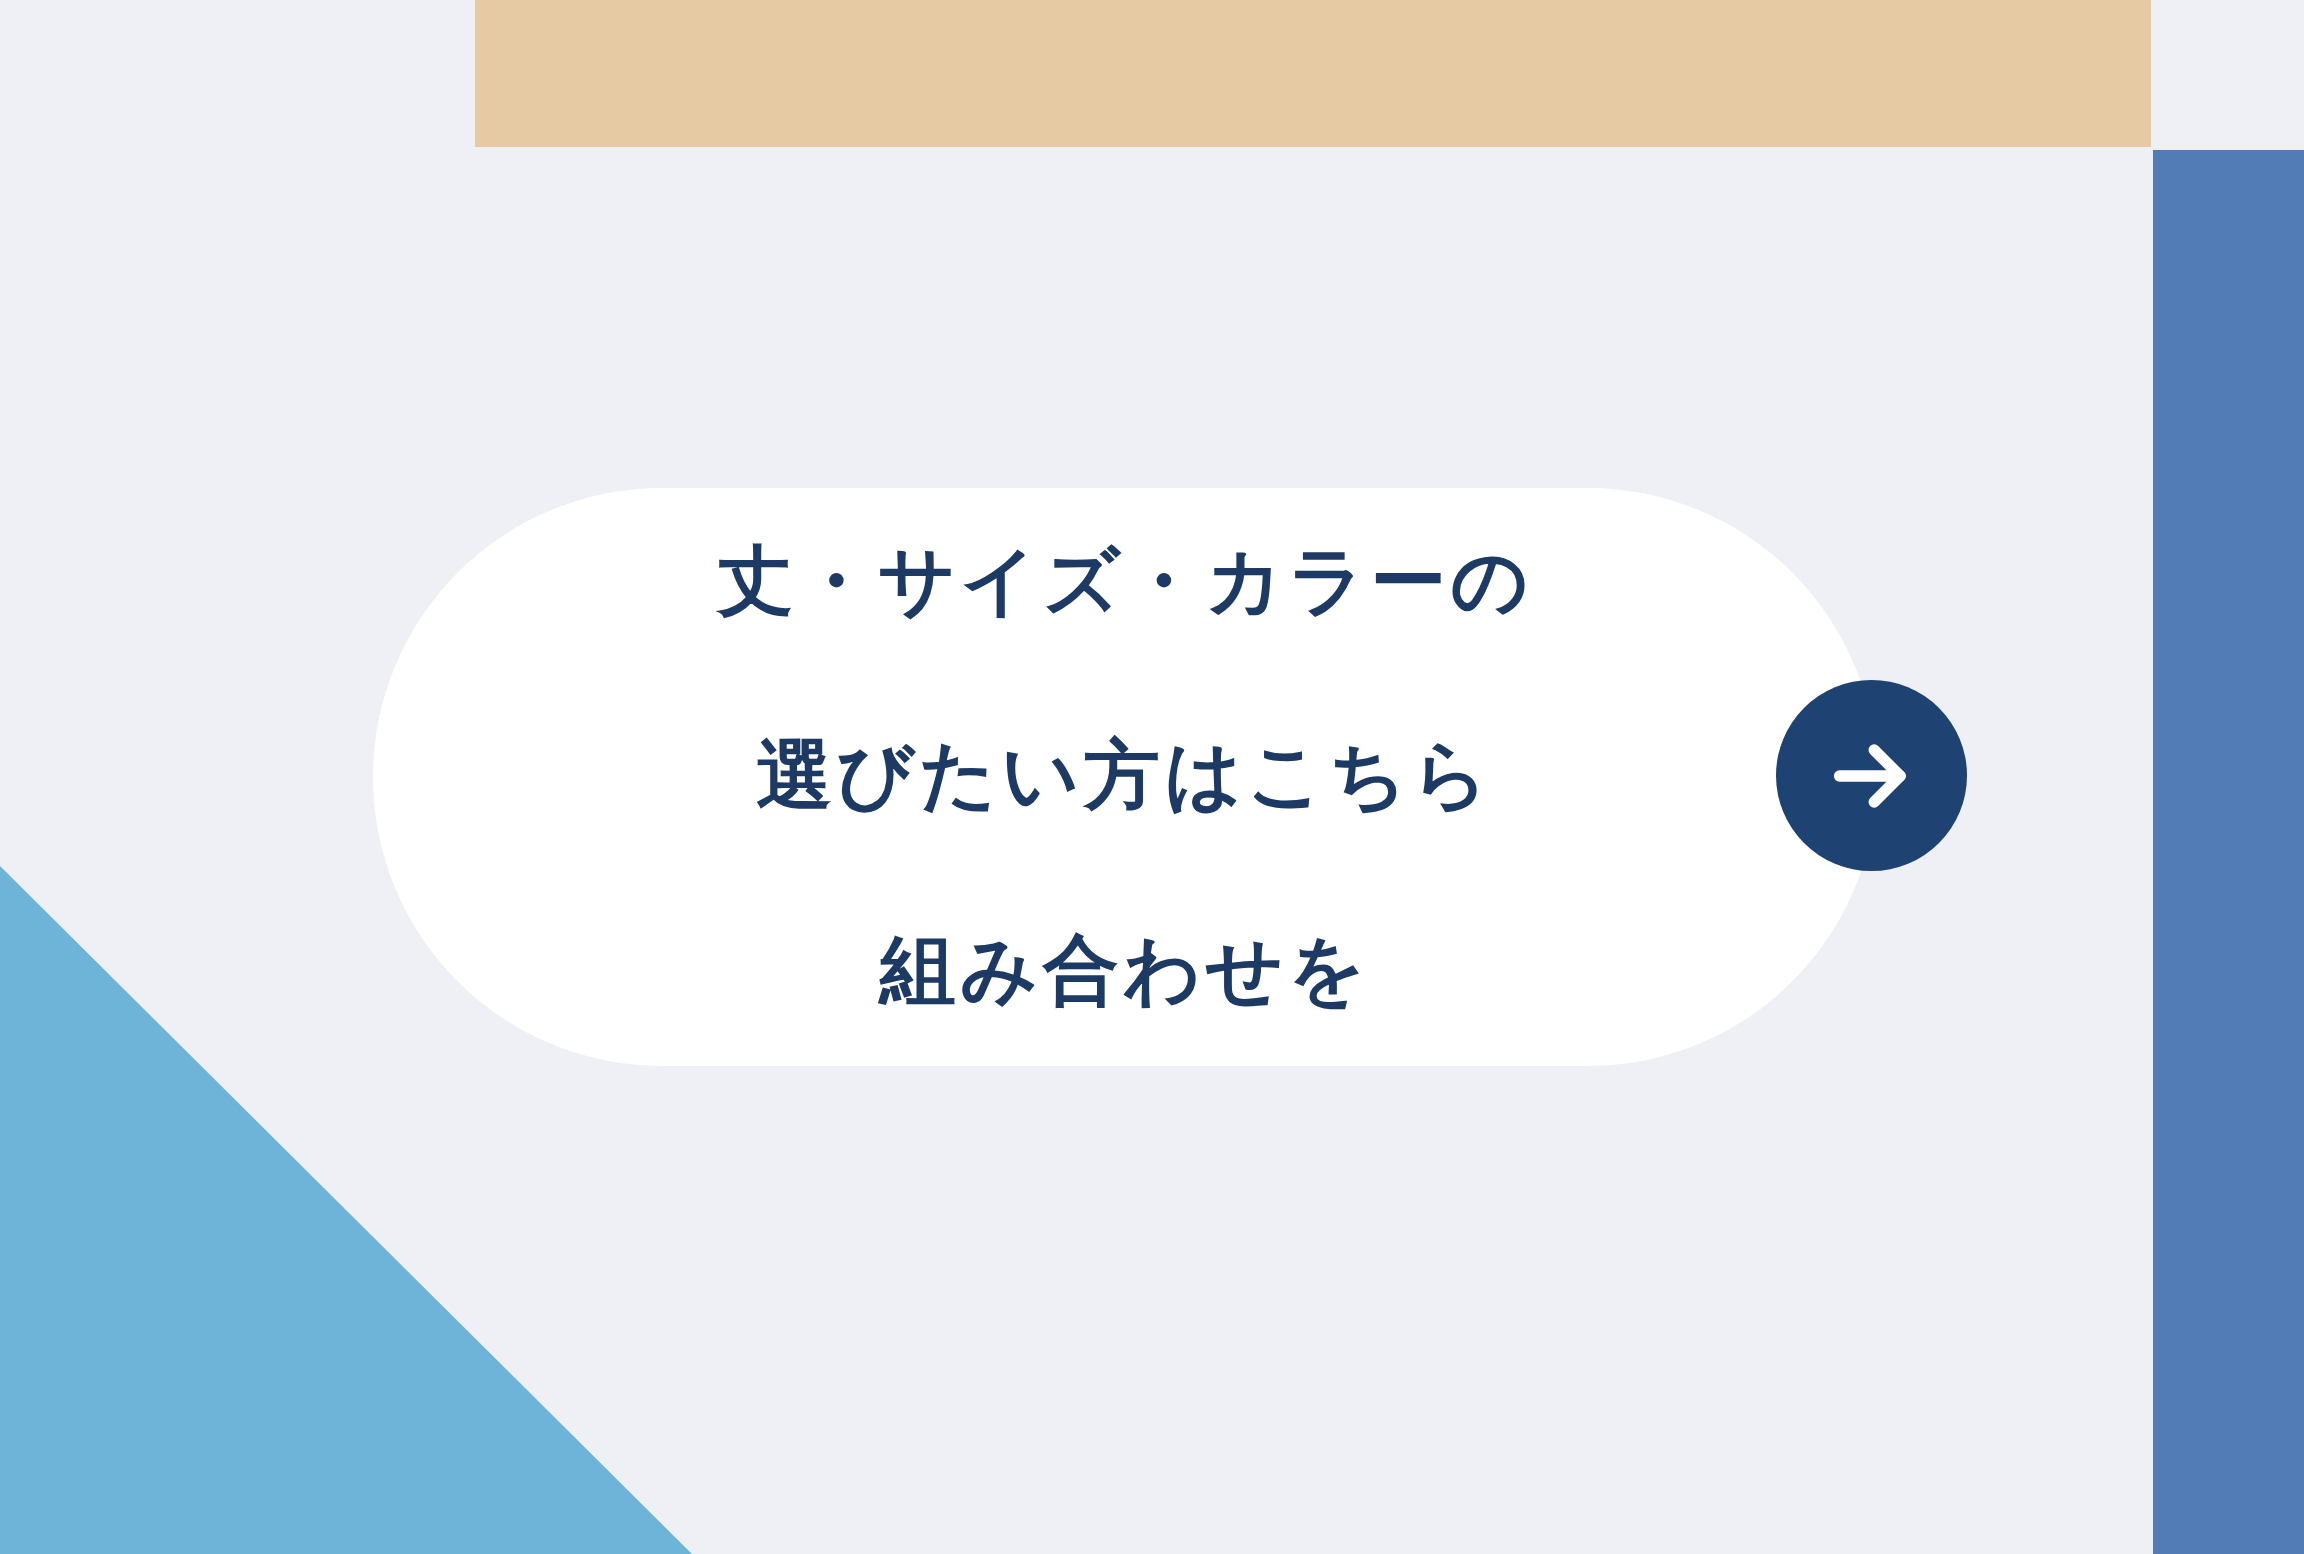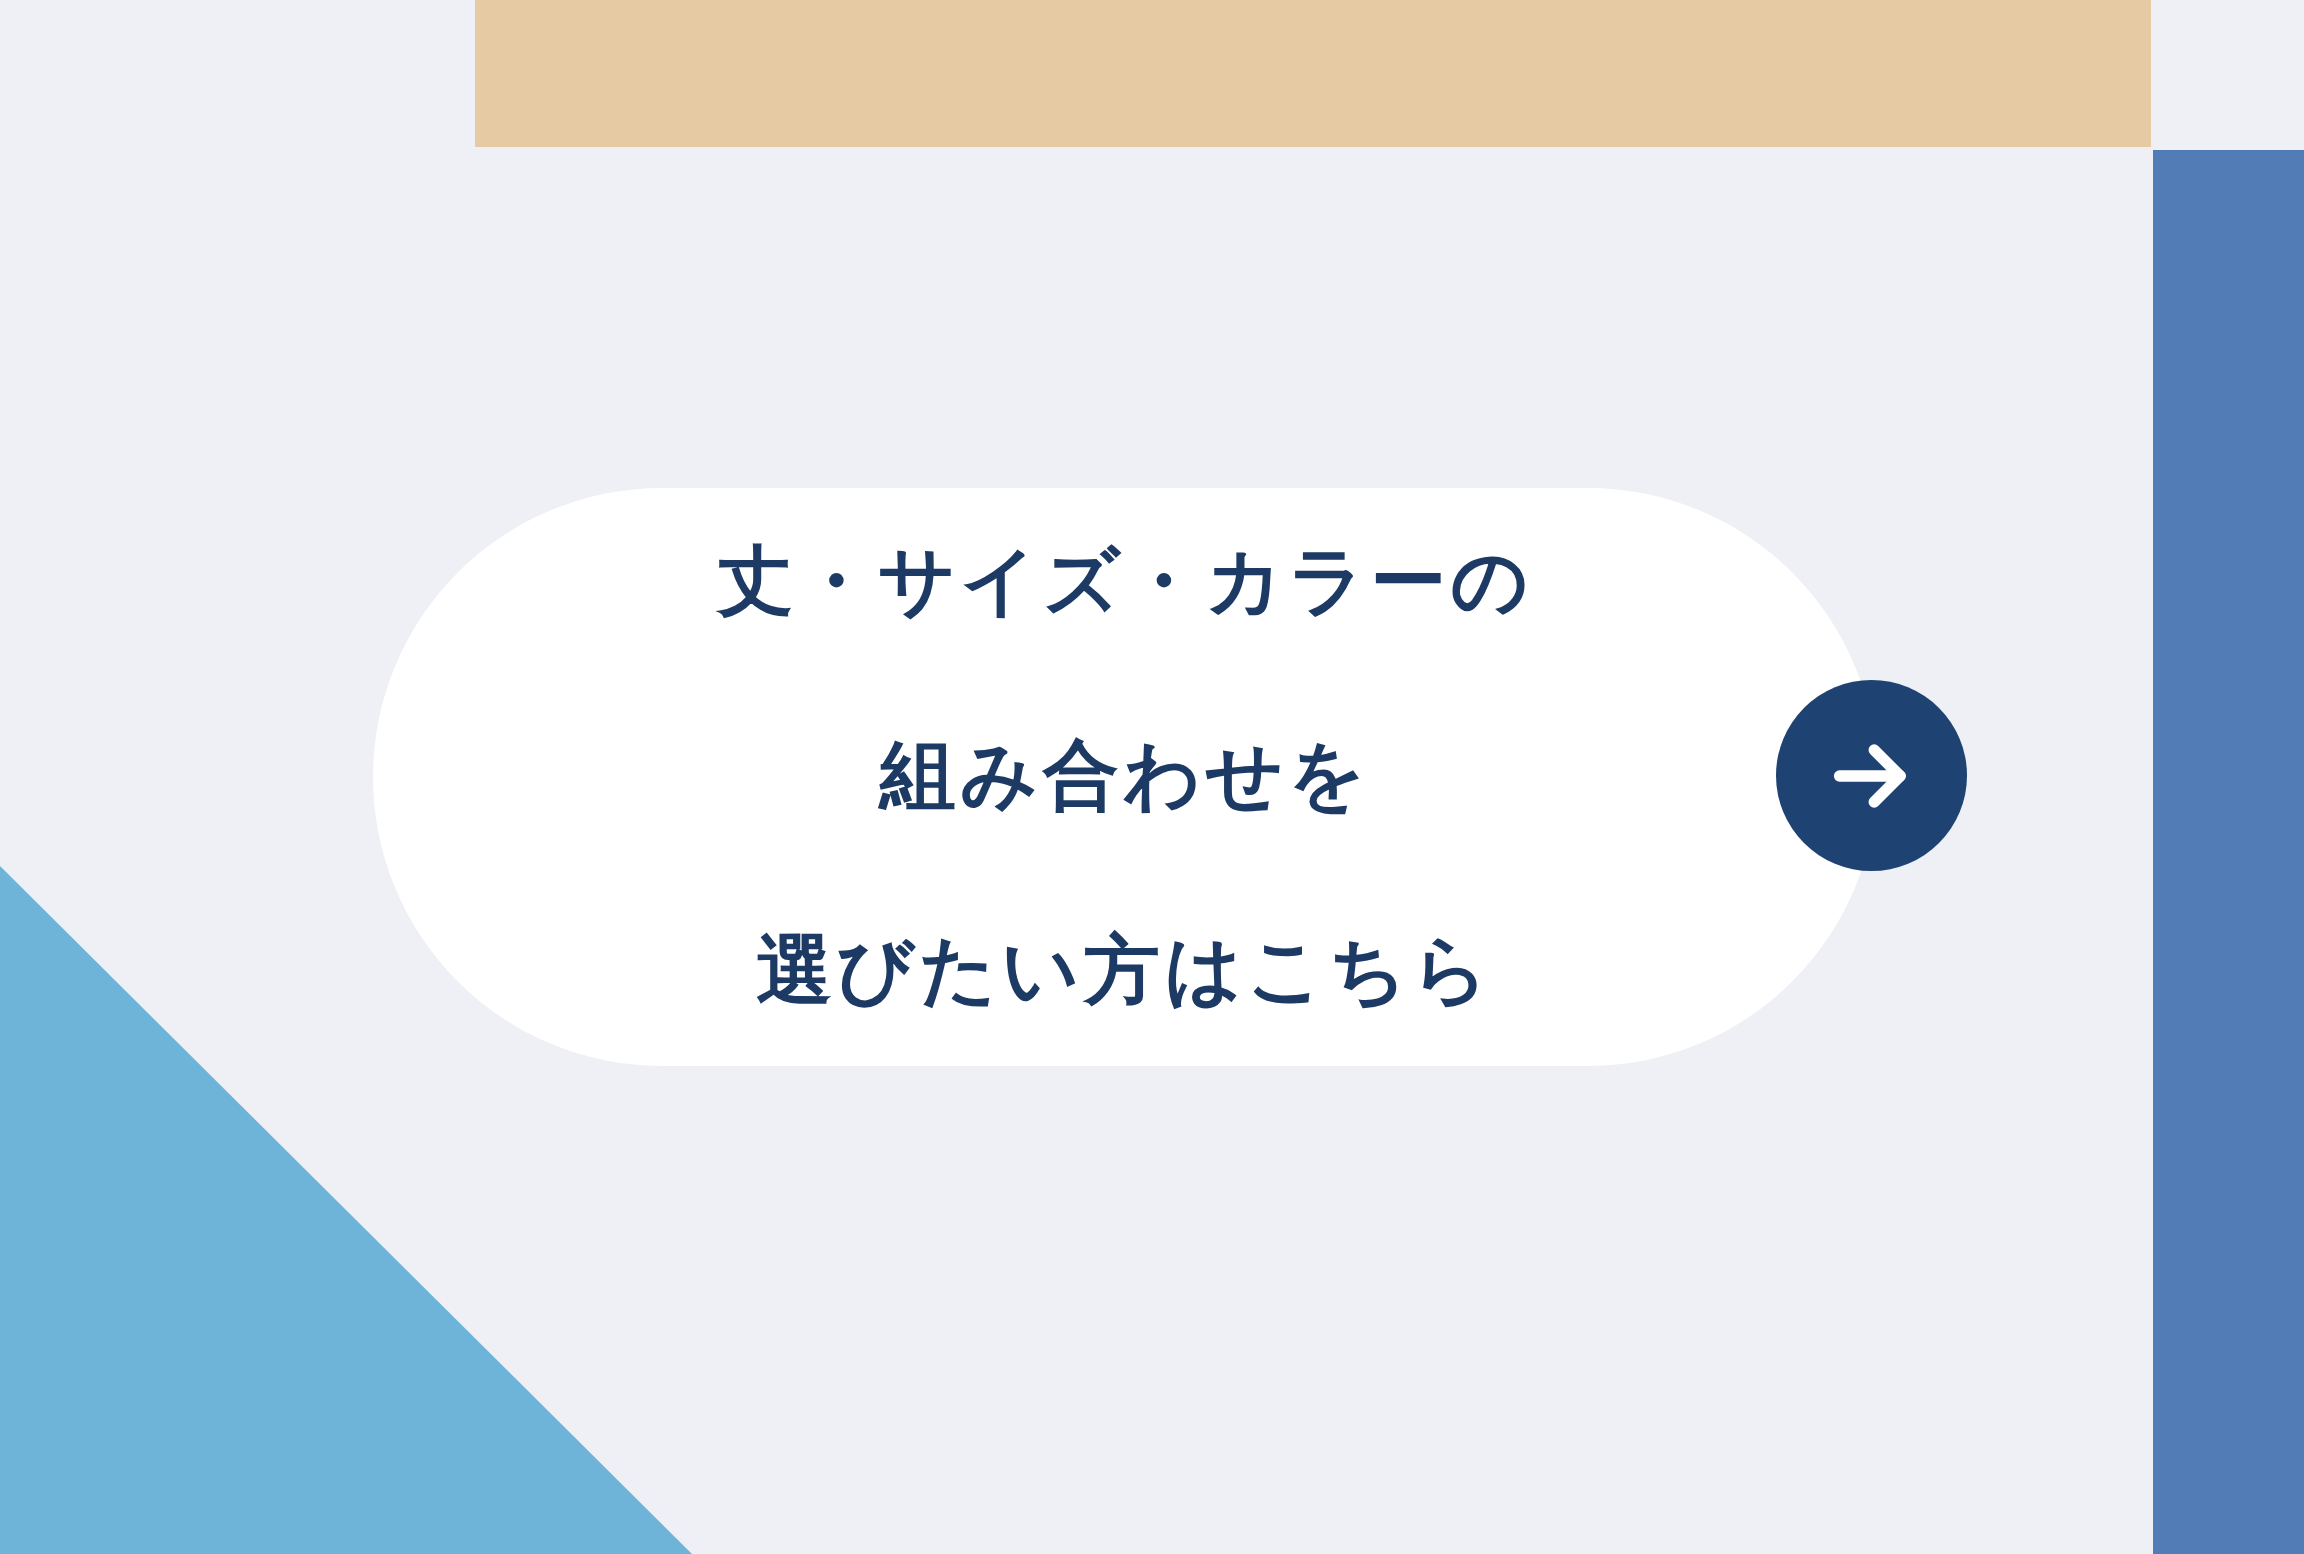--- a/index.html
+++ b/index.html
@@ -110,22 +110,22 @@
 
   <div class="corner-triangle">
     <svg viewBox="0 0 692 688" preserveAspectRatio="none">
       <polygon points="0,0 0,688 692,688" fill="#6EB3D8"></polygon>
     </svg>
   </div>
 
   <div class="cta-pill">
     <div class="cta-text">
       <span class="cta-line">丈・サイズ・カラーの</span>
+      <span class="cta-line">選びたい方はこちら</span>
       <span class="cta-line">組み合わせを</span>
-      <span class="cta-line">選びたい方はこちら</span>
     </div>
   </div>
 
   <div class="arrow-circle">
     <svg viewBox="0 0 48 48">
       <g stroke="#FFFFFF" stroke-width="5.2" fill="none" stroke-linecap="round" stroke-linejoin="round">
         <line x1="9" y1="24" x2="37" y2="24"></line>
         <polyline points="25,12 37,24 25,36"></polyline>
       </g>
     </svg>

